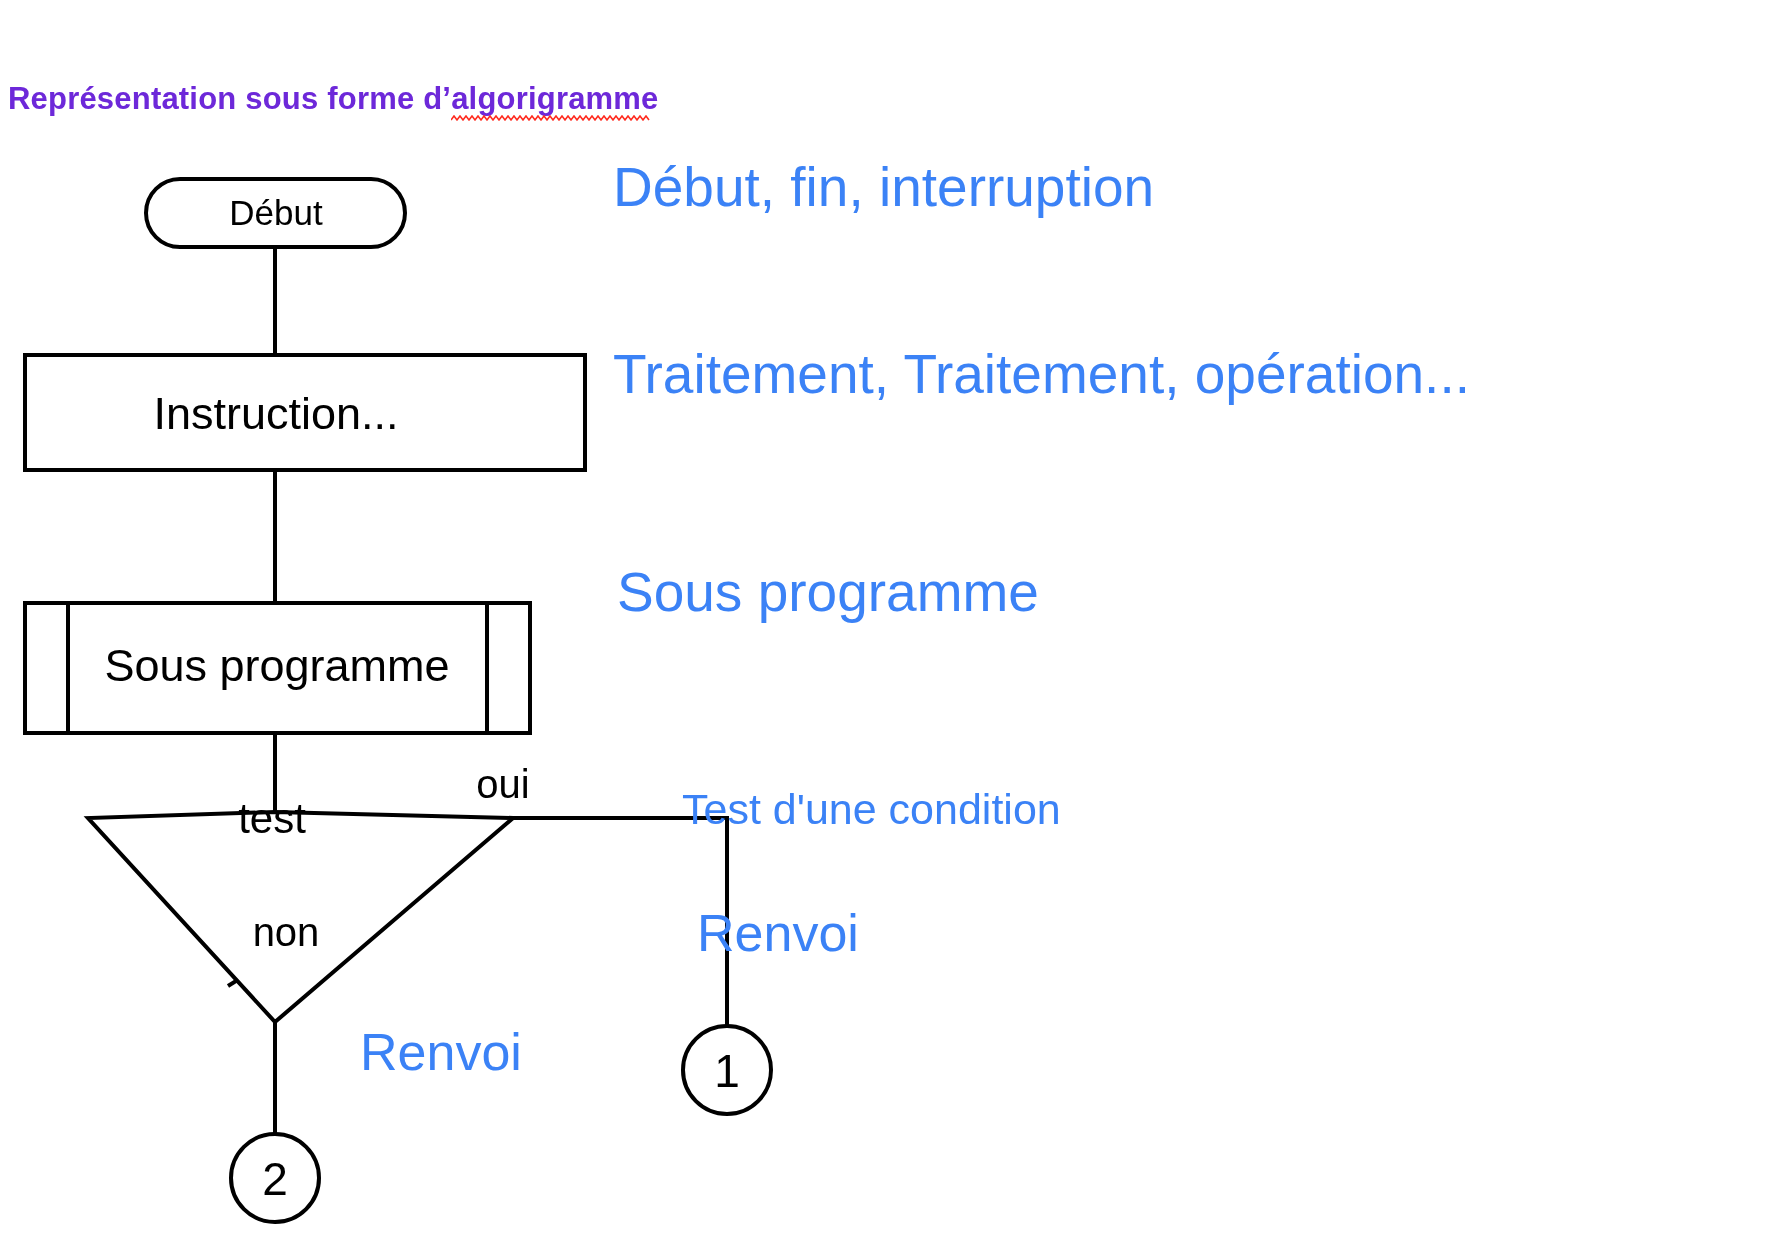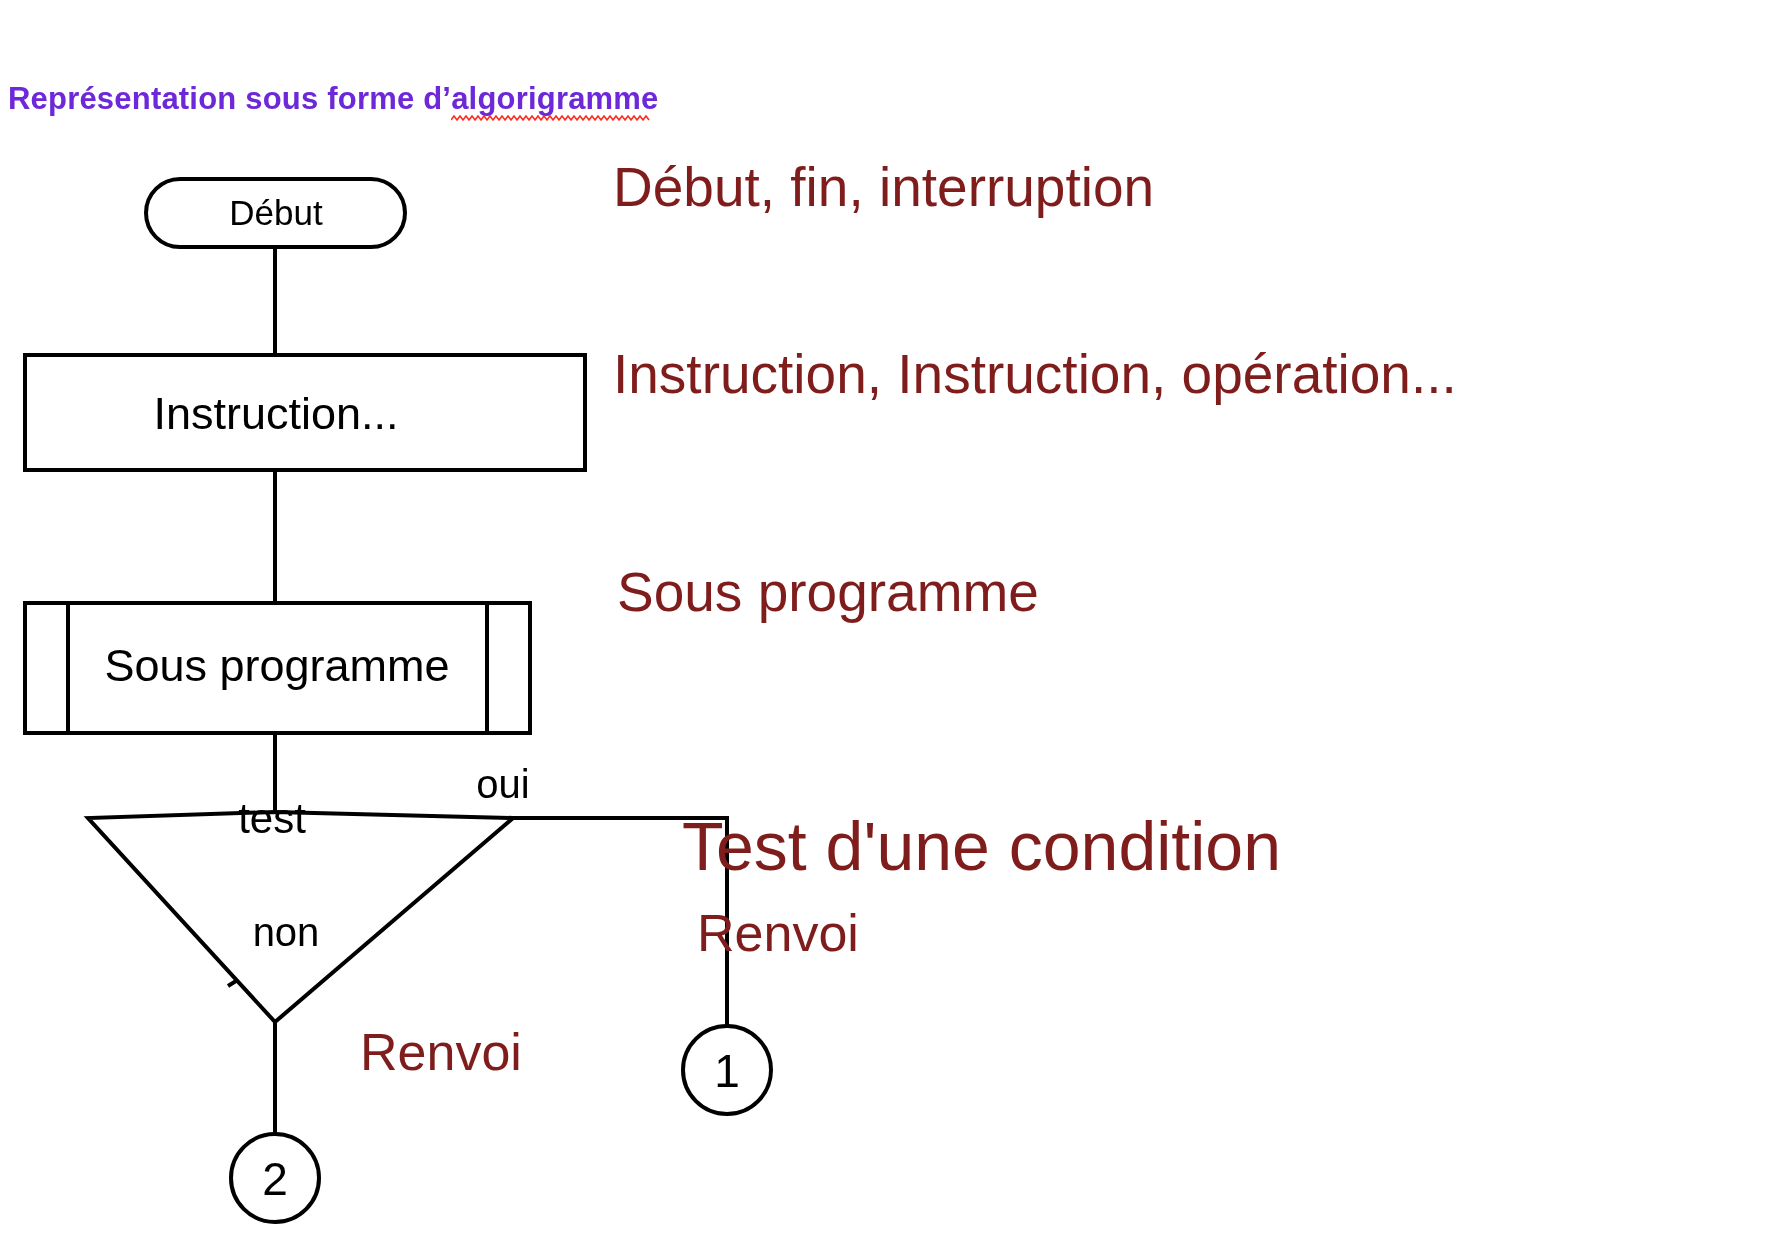--- a/index.html
+++ b/index.html
@@ -86,28 +86,28 @@
   .txt-instr   { font-size: 45px; }
   .txt-sous    { font-size: 45px; }
   .txt-test    { font-size: 42px; }
   .txt-branch  { font-size: 40px; }
   .txt-circle  { font-size: 46px; }
 
   
   .legend-label {
     position: absolute;
     font-family: "Liberation Sans", sans-serif;
-    color: #7f1d1d;
+    color: #3b82f6;
     white-space: nowrap;
     line-height: 1;
   }
   #legend-debut       { left: 613px; top: 160px;  font-size: 55px; }
   #legend-traitement  { left: 613px; top: 347px;  font-size: 55px; }
   #legend-sousprog    { left: 617px; top: 565px;  font-size: 55px; }
-  #legend-test        { left: 682px; top: 788px;  font-size: 68px; margin-top: 24px; }
+  #legend-test        { left: 682px; top: 788px;  font-size: 43px; }
   #legend-renvoi-1    { left: 697px; top: 907px;  font-size: 52px; }
   #legend-renvoi-2    { left: 360px; top: 1026px; font-size: 52px; }
 </style>
 </head>
 <body>
 
 <div id="slide">
 
   <div id="title-block">
     <span id="slide-title"><span>Représentation sous forme d’</span><span class="misspelled"><span>algorigramme</span><svg class="squiggle" viewBox="0 0 200 7" preserveAspectRatio="none">
@@ -161,21 +161,21 @@
 
     <g>
       <circle class="shape-fill" cx="275" cy="1048" r="44"></circle>
       <text class="node-text txt-circle" x="275" y="1065">2</text>
     </g>
 
   </svg>
 
   <div class="legend-label" id="legend-debut">Début, fin, interruption</div>
 
-  <div class="legend-label" id="legend-traitement">Instruction, Instruction, opération...</div>
+  <div class="legend-label" id="legend-traitement">Traitement, Traitement, opération...</div>
 
   <div class="legend-label" id="legend-sousprog">Sous programme</div>
 
   <div class="legend-label" id="legend-test">Test d'une condition</div>
 
   <div class="legend-label" id="legend-renvoi-1">Renvoi</div>
 
   <div class="legend-label" id="legend-renvoi-2">Renvoi</div>
 
 </div>

